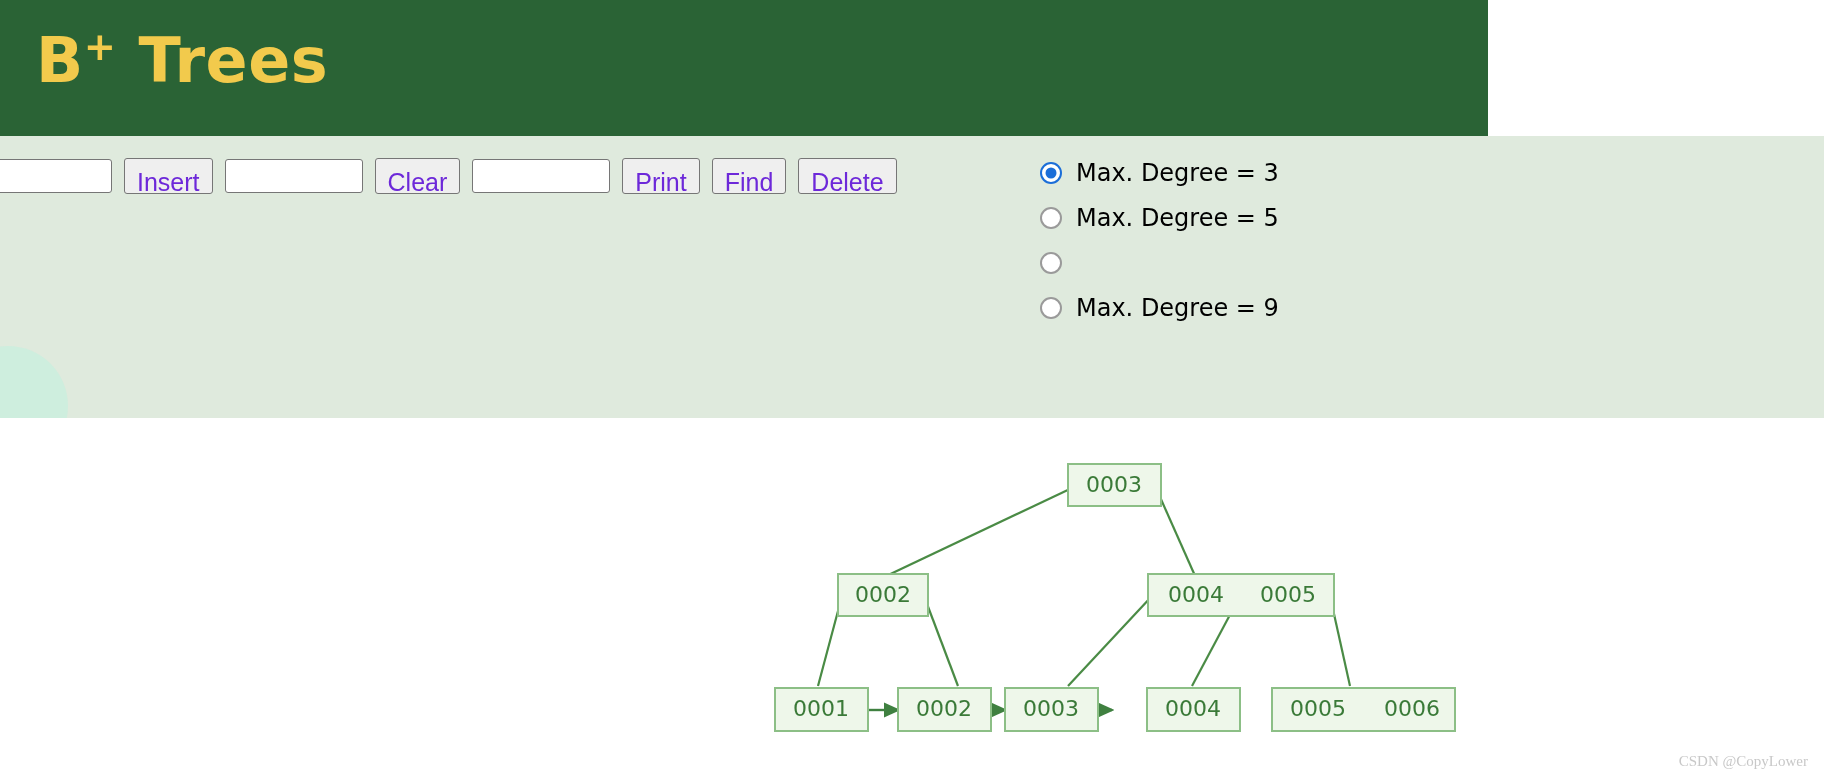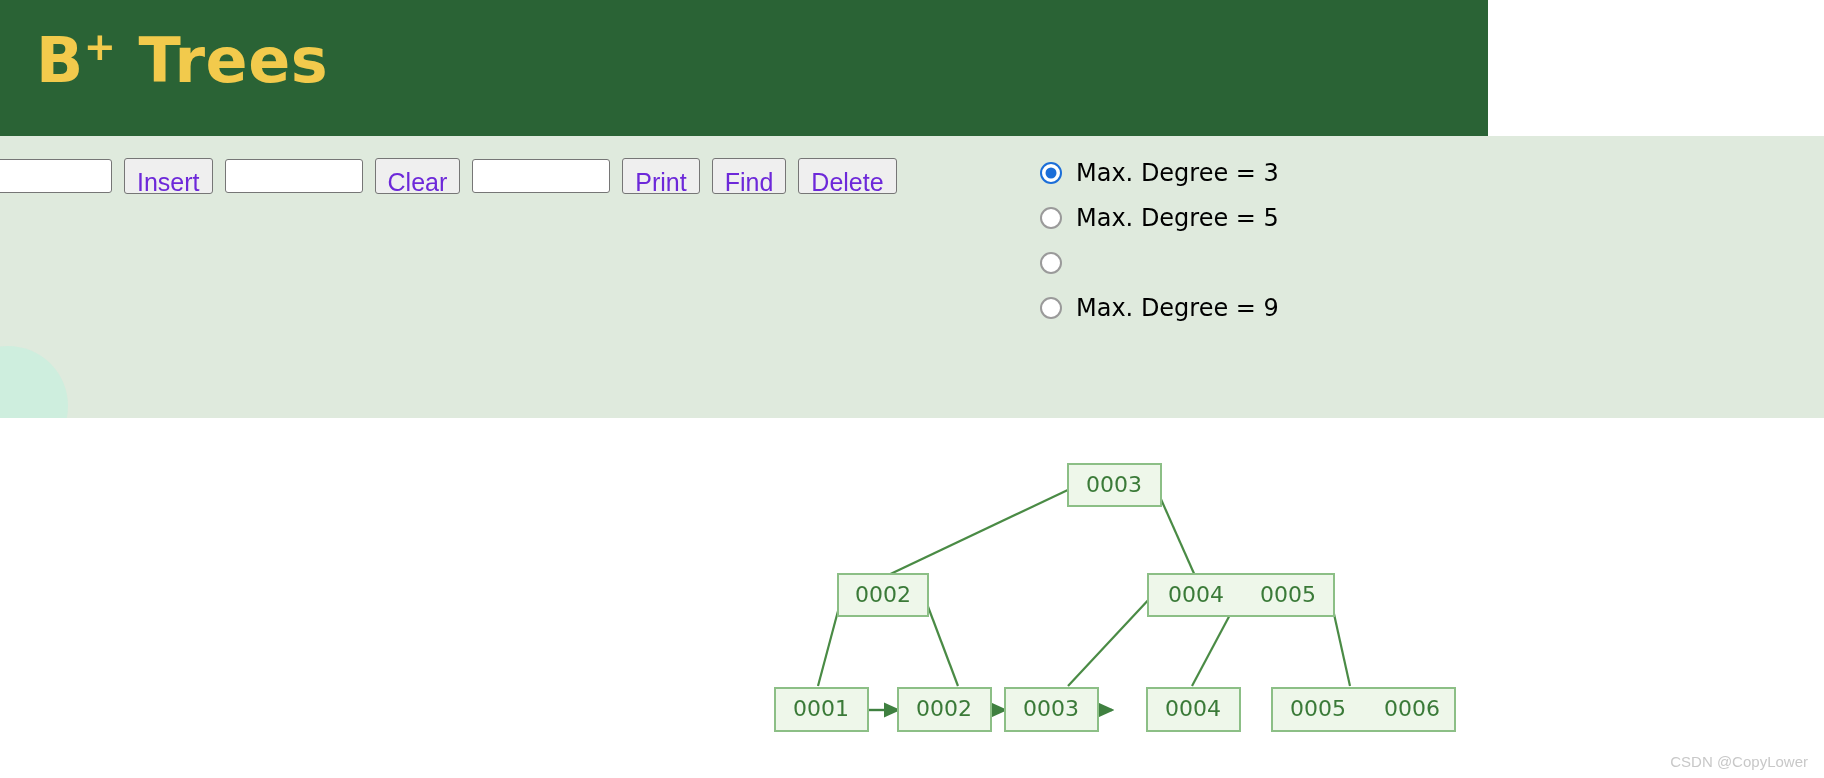--- a/index.html
+++ b/index.html
@@ -154,21 +154,21 @@
   }
   .tree-svg {
     position: absolute;
     left: 0;
     top: 0;
   }
   .watermark {
     position: absolute;
     right: 16px;
     bottom: 8px;
-    font-family: Liberation Sans, sans-serif;
+    font-family: Liberation Serif, serif;
     font-size: 15px;
     color: #c8c8c8;
     white-space: nowrap;
   }
 </style>
 </head>
 <body>
 
 <div class="header">
   <div class="header-title">

